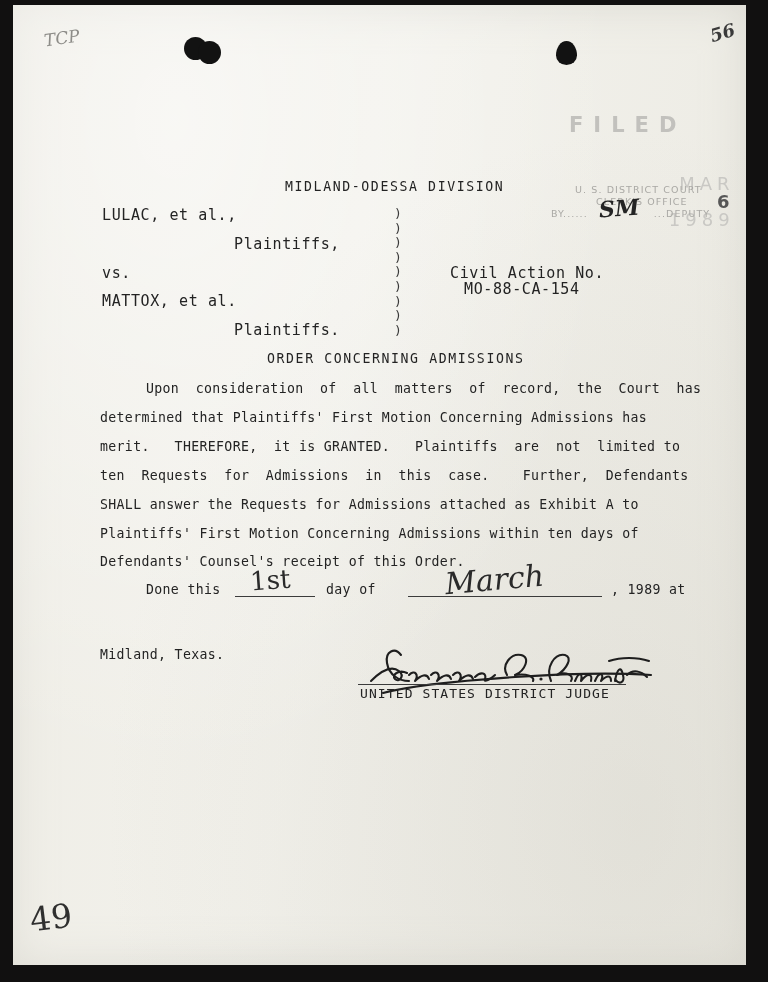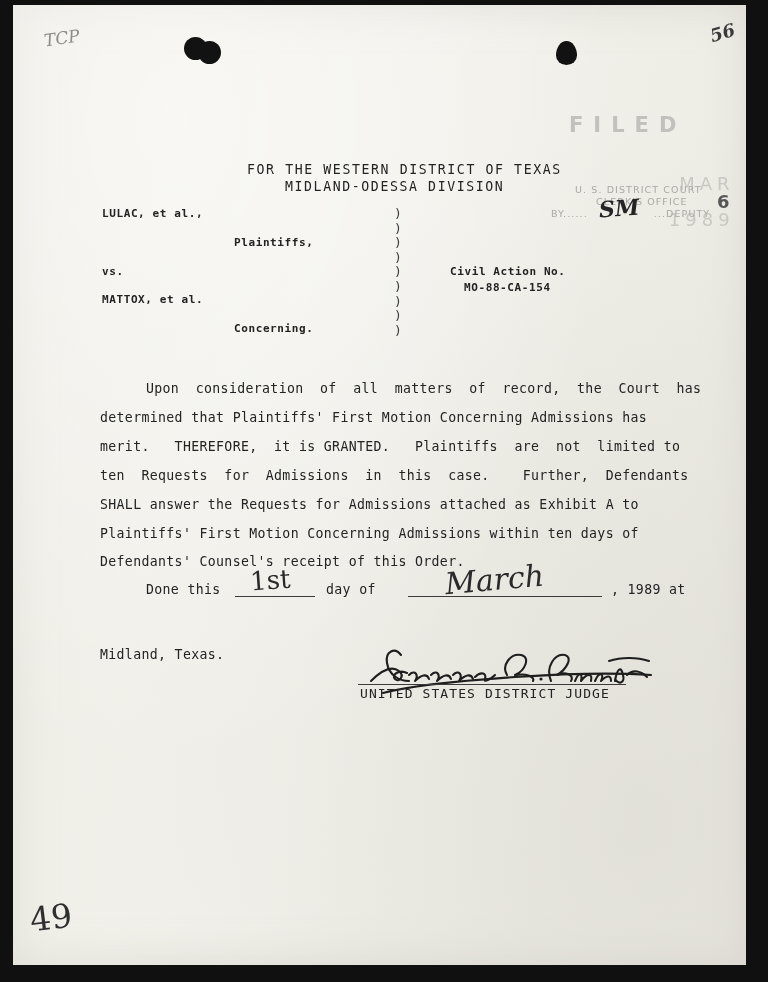--- a/index.html
+++ b/index.html
@@ -38,21 +38,21 @@
   
   .typed {
     position: absolute;
     color: #232323;
     font-family: "DejaVu Sans Mono", "Liberation Mono", monospace;
     font-size: 13.2px;
     letter-spacing: 0.6px;
     white-space: pre;
     line-height: 1;
   }
-  .caption-col { font-size: 11px; letter-spacing: 0.6px; font-weight: bold; }
+  .caption-col { font-size: 15px; letter-spacing: 0.6px; }
   .heading { letter-spacing: 1.6px; }
   .body-line { font-size: 13.2px; letter-spacing: 0.35px; }
   .paren {
     position: absolute;
     color: #3a3a3a;
     font-family: "DejaVu Sans Mono", "Liberation Mono", monospace;
     font-size: 13px;
     line-height: 1;
   }
   
@@ -123,46 +123,46 @@
         <span>MAR</span>
         <b>6</b>
         <span>1989</span>
       </div>
       <div class="stamp stamp-small" style="left:562px; top:180px;">U. S. DISTRICT COURT</div>
       <div class="stamp stamp-small" style="left:583px; top:192px;">CLERK'S OFFICE</div>
       <div class="stamp stamp-small" style="left:538px; top:204px;">BY......                ...DEPUTY</div>
       <div class="hand" style="left:586px; top:190px; font-size:22px; font-weight:700; color:#242424; transform:rotate(-4deg);">SM</div>
     </div>
 
-    <div class="typed heading" style="left:234px; top:158px;">FOR THE WESTERN DISTRICT OF TEXAS</div>
     <div class="typed heading" style="left:272px; top:175px;">MIDLAND-ODESSA DIVISION</div>
 
     <div>
       <div class="typed caption-col" style="left:89px; top:203px;">LULAC, et al.,</div>
       <div class="typed caption-col" style="left:221px; top:232px;">Plaintiffs,</div>
       <div class="typed caption-col" style="left:89px; top:261px;">vs.</div>
       <div class="typed caption-col" style="left:89px; top:289px;">MATTOX, et al.</div>
-      <div class="typed caption-col" style="left:221px; top:318px;">Concerning.</div>
+      <div class="typed caption-col" style="left:221px; top:318px;">Plaintiffs.</div>
 
       <div id="paren-column">
           <div class="paren" style="left: 381px; top: 202px;">)</div>
           <div class="paren" style="left: 381px; top: 216.6px;">)</div>
           <div class="paren" style="left: 381px; top: 231.2px;">)</div>
           <div class="paren" style="left: 381px; top: 245.8px;">)</div>
           <div class="paren" style="left: 381px; top: 260.4px;">)</div>
           <div class="paren" style="left: 381px; top: 275px;">)</div>
           <div class="paren" style="left: 381px; top: 289.6px;">)</div>
           <div class="paren" style="left: 381px; top: 304.2px;">)</div>
           <div class="paren" style="left: 381px; top: 318.8px;">)</div>
         </div>
 
       <div class="typed caption-col" style="left:437px; top:261px;">Civil Action No.</div>
       <div class="typed caption-col" style="left:437px; top:277px;padding-left:14px;">MO-88-CA-154</div>
     </div>
 
+    <div class="typed heading" style="left:254px; top:347px;">ORDER CONCERNING ADMISSIONS</div>
 
     <div>
       <div class="typed body-line" style="left:133px; top:377px;">Upon  consideration  of  all  matters  of  record,  the  Court  has</div>
       <div class="typed body-line" style="left:87px; top:406px;">determined that Plaintiffs' First Motion Concerning Admissions has</div>
       <div class="typed body-line" style="left:87px; top:435px;">merit.   THEREFORE,  it is GRANTED.   Plaintiffs  are  not  limited to</div>
       <div class="typed body-line" style="left:87px; top:464px;">ten  Requests  for  Admissions  in  this  case.    Further,  Defendants</div>
       <div class="typed body-line" style="left:87px; top:493px;">SHALL answer the Requests for Admissions attached as Exhibit A to</div>
       <div class="typed body-line" style="left:87px; top:522px;">Plaintiffs' First Motion Concerning Admissions within ten days of</div>
       <div class="typed body-line" style="left:87px; top:550px;">Defendants' Counsel's receipt of this Order.</div>
     </div>

